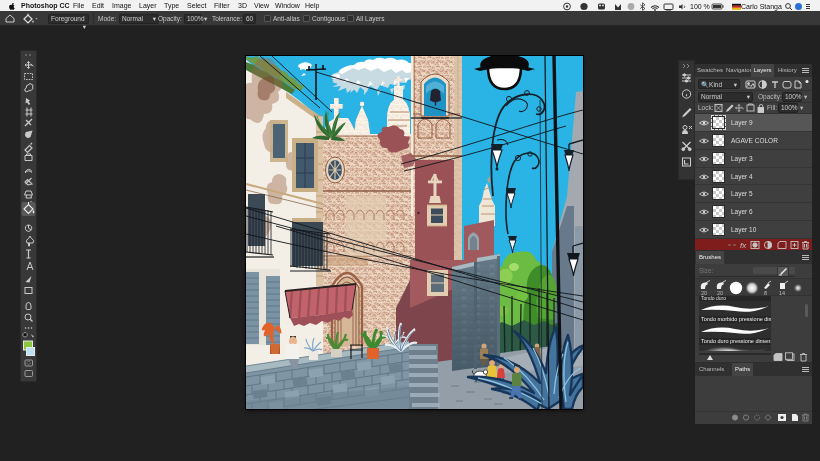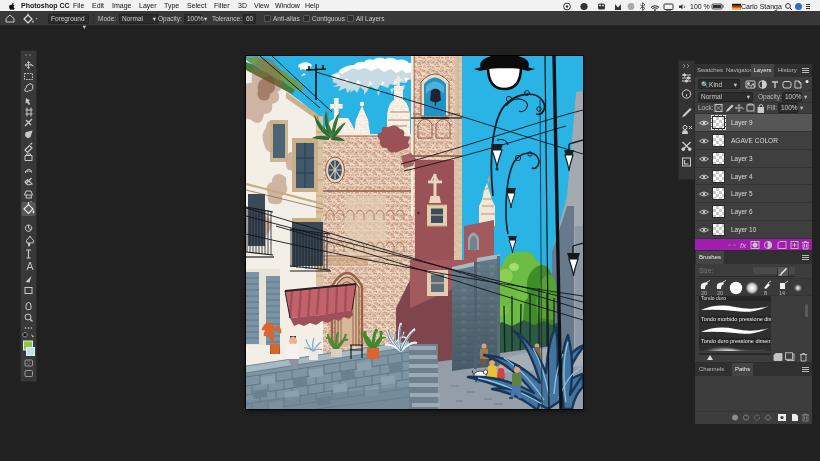--- a/index.html
+++ b/index.html
@@ -820,21 +820,21 @@
       </div>
     <div class="lrow">
         <svg class="eye" width="10" height="6" viewBox="0 0 10 6">
           <path d="M0.5 3 Q5 -0.8 9.5 3 Q5 6.8 0.5 3 Z" fill="none" stroke="#ccc" stroke-width="0.9"></path>
           <circle cx="5" cy="3" r="1.3" fill="#ccc"></circle>
         </svg>
         <span class="thumb"></span>
         <span class="lname">Layer 10</span>
       </div>
   </div>
-  <div style="position:relative;height:12px;border-bottom:1px solid #2e2e2e;background:#a21caf;">
+  <div style="position:relative;height:12px;border-bottom:1px solid #2e2e2e;background:#7f1d1d;">
     <svg style="position:absolute;left:32px;top:1px" width="82" height="10" viewBox="0 0 82 10">
       <g stroke="#8a8a8a" fill="none" stroke-width="0.9">
         <path d="M1 5 h3 m2 0 h3" stroke-width="1.6" opacity="0.55"></path>
       </g>
       <g stroke="#c4c4c4" fill="none" stroke-width="0.9">
         <text x="13" y="8" font-size="8" font-style="italic" fill="#c4c4c4" stroke="none">fx</text>
         <rect x="24" y="1.5" width="8" height="7"></rect>
           <circle cx="28" cy="5" r="2.2" fill="#c4c4c4"></circle>
         <circle cx="41" cy="5" r="3.6"></circle>
           <path d="M41 1.4 a3.6 3.6 0 0 1 0 7.2 Z" fill="#c4c4c4"></path>

